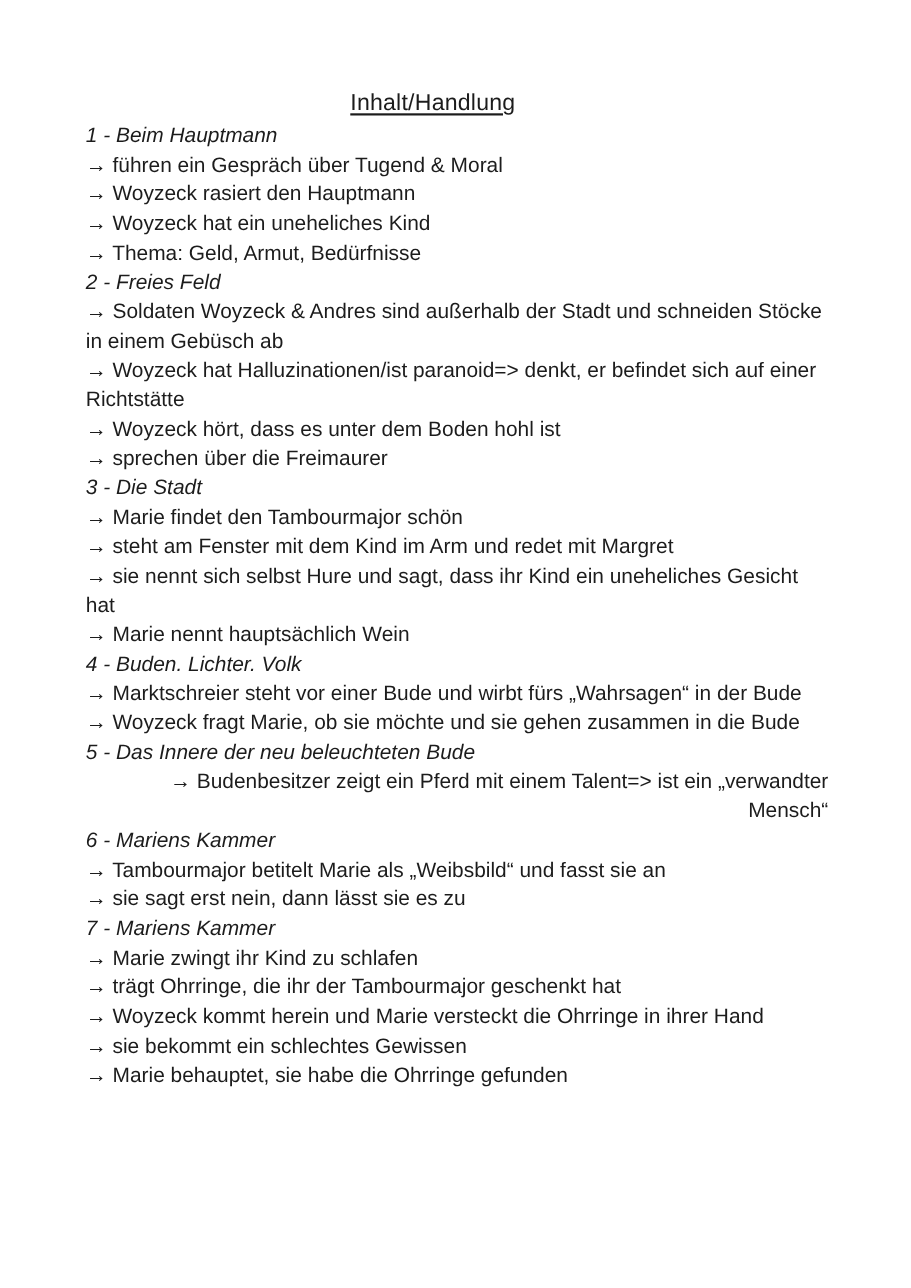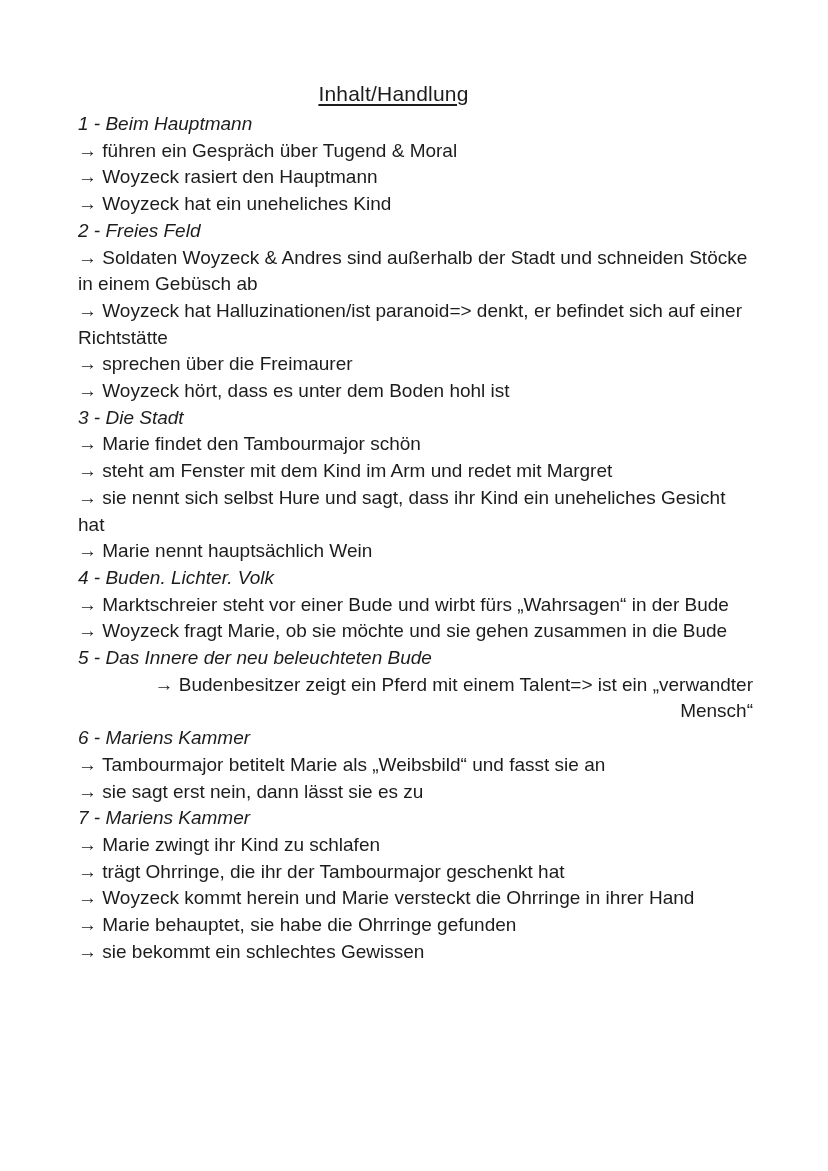--- a/index.html
+++ b/index.html
@@ -56,38 +56,39 @@
 </head>
 <body>
 
 <div class="page">
   <h1 class="title">Inhalt/Handlung</h1>
   <div class="content" id="content">
       <div class="section-heading">1 - Beim Hauptmann</div>
       <div class="bullet-item"><span class="arrow">→ </span><span>führen ein Gespräch über Tugend &amp; Moral</span></div>
       <div class="bullet-item"><span class="arrow">→ </span><span>Woyzeck rasiert den Hauptmann</span></div>
       <div class="bullet-item"><span class="arrow">→ </span><span>Woyzeck hat ein uneheliches Kind</span></div>
+      <div class="bullet-item"><span class="arrow">→ </span><span>Thema: Geld, Armut, Bedürfnisse</span></div>
       <div class="section-heading">2 - Freies Feld</div>
       <div class="bullet-item"><span class="arrow">→ </span><span>Soldaten Woyzeck &amp; Andres sind außerhalb der Stadt und schneiden Stöcke in einem Gebüsch ab</span></div>
       <div class="bullet-item"><span class="arrow">→ </span><span>Woyzeck hat Halluzinationen/ist paranoid=&gt; denkt, er befindet sich auf einer Richtstätte</span></div>
+      <div class="bullet-item"><span class="arrow">→ </span><span>Woyzeck hört, dass es unter dem Boden hohl ist</span></div>
       <div class="bullet-item"><span class="arrow">→ </span><span>sprechen über die Freimaurer</span></div>
-      <div class="bullet-item"><span class="arrow">→ </span><span>Woyzeck hört, dass es unter dem Boden hohl ist</span></div>
       <div class="section-heading">3 - Die Stadt</div>
       <div class="bullet-item"><span class="arrow">→ </span><span>Marie findet den Tambourmajor schön</span></div>
       <div class="bullet-item"><span class="arrow">→ </span><span>steht am Fenster mit dem Kind im Arm und redet mit Margret</span></div>
       <div class="bullet-item"><span class="arrow">→ </span><span>sie nennt sich selbst Hure und sagt, dass ihr Kind ein uneheliches Gesicht hat</span></div>
       <div class="bullet-item"><span class="arrow">→ </span><span>Marie nennt hauptsächlich Wein</span></div>
       <div class="section-heading">4 - Buden. Lichter. Volk</div>
       <div class="bullet-item"><span class="arrow">→ </span><span>Marktschreier steht vor einer Bude und wirbt fürs „Wahrsagen“ in der Bude</span></div>
       <div class="bullet-item"><span class="arrow">→ </span><span>Woyzeck fragt Marie, ob sie möchte und sie gehen zusammen in die Bude</span></div>
       <div class="section-heading">5 - Das Innere der neu beleuchteten Bude</div>
       <div class="bullet-item indent"><span class="arrow">→ </span><span>Budenbesitzer zeigt ein Pferd mit einem Talent=&gt; ist ein „verwandter Mensch“</span></div>
       <div class="section-heading">6 - Mariens Kammer</div>
       <div class="bullet-item"><span class="arrow">→ </span><span>Tambourmajor betitelt Marie als „Weibsbild“ und fasst sie an</span></div>
       <div class="bullet-item"><span class="arrow">→ </span><span>sie sagt erst nein, dann lässt sie es zu</span></div>
       <div class="section-heading">7 - Mariens Kammer</div>
       <div class="bullet-item"><span class="arrow">→ </span><span>Marie zwingt ihr Kind zu schlafen</span></div>
       <div class="bullet-item"><span class="arrow">→ </span><span>trägt Ohrringe, die ihr der Tambourmajor geschenkt hat</span></div>
       <div class="bullet-item"><span class="arrow">→ </span><span>Woyzeck kommt herein und Marie versteckt die Ohrringe in ihrer Hand</span></div>
+      <div class="bullet-item"><span class="arrow">→ </span><span>sie bekommt ein schlechtes Gewissen</span></div>
       <div class="bullet-item"><span class="arrow">→ </span><span>Marie behauptet, sie habe die Ohrringe gefunden</span></div>
-      <div class="bullet-item"><span class="arrow">→ </span><span>sie bekommt ein schlechtes Gewissen</span></div>
     </div>
 </div>
 
 </body></html>

